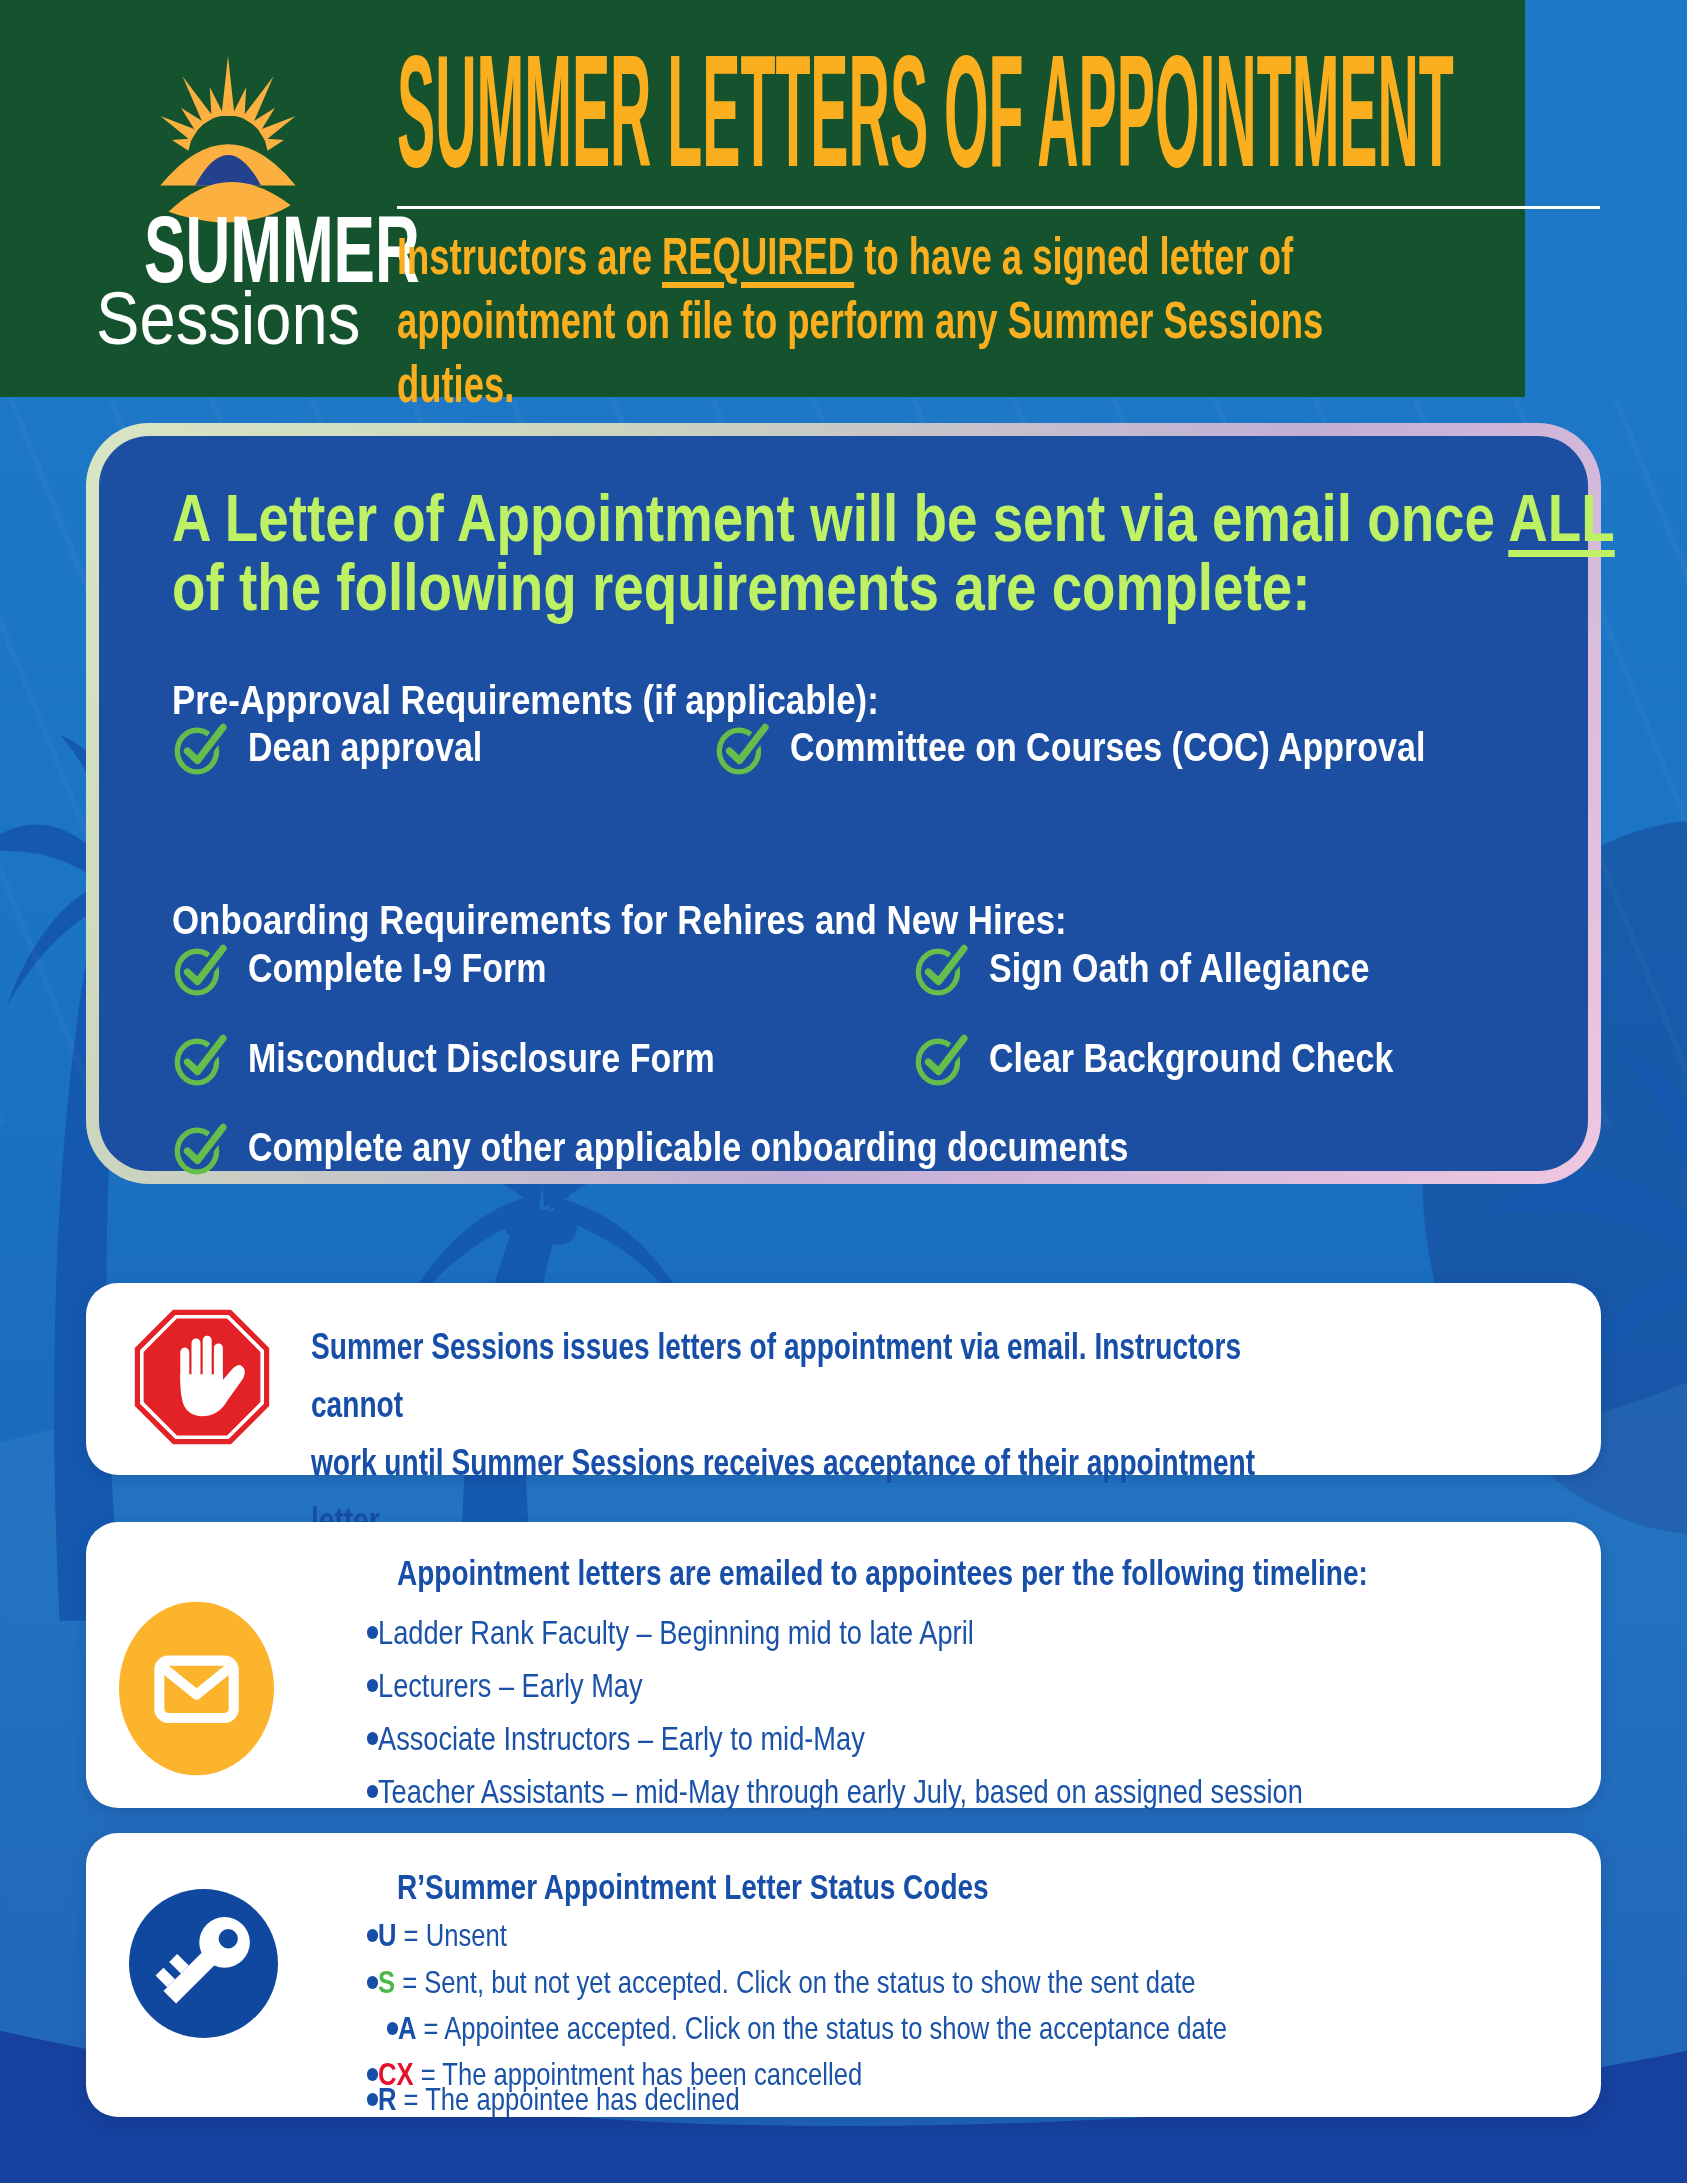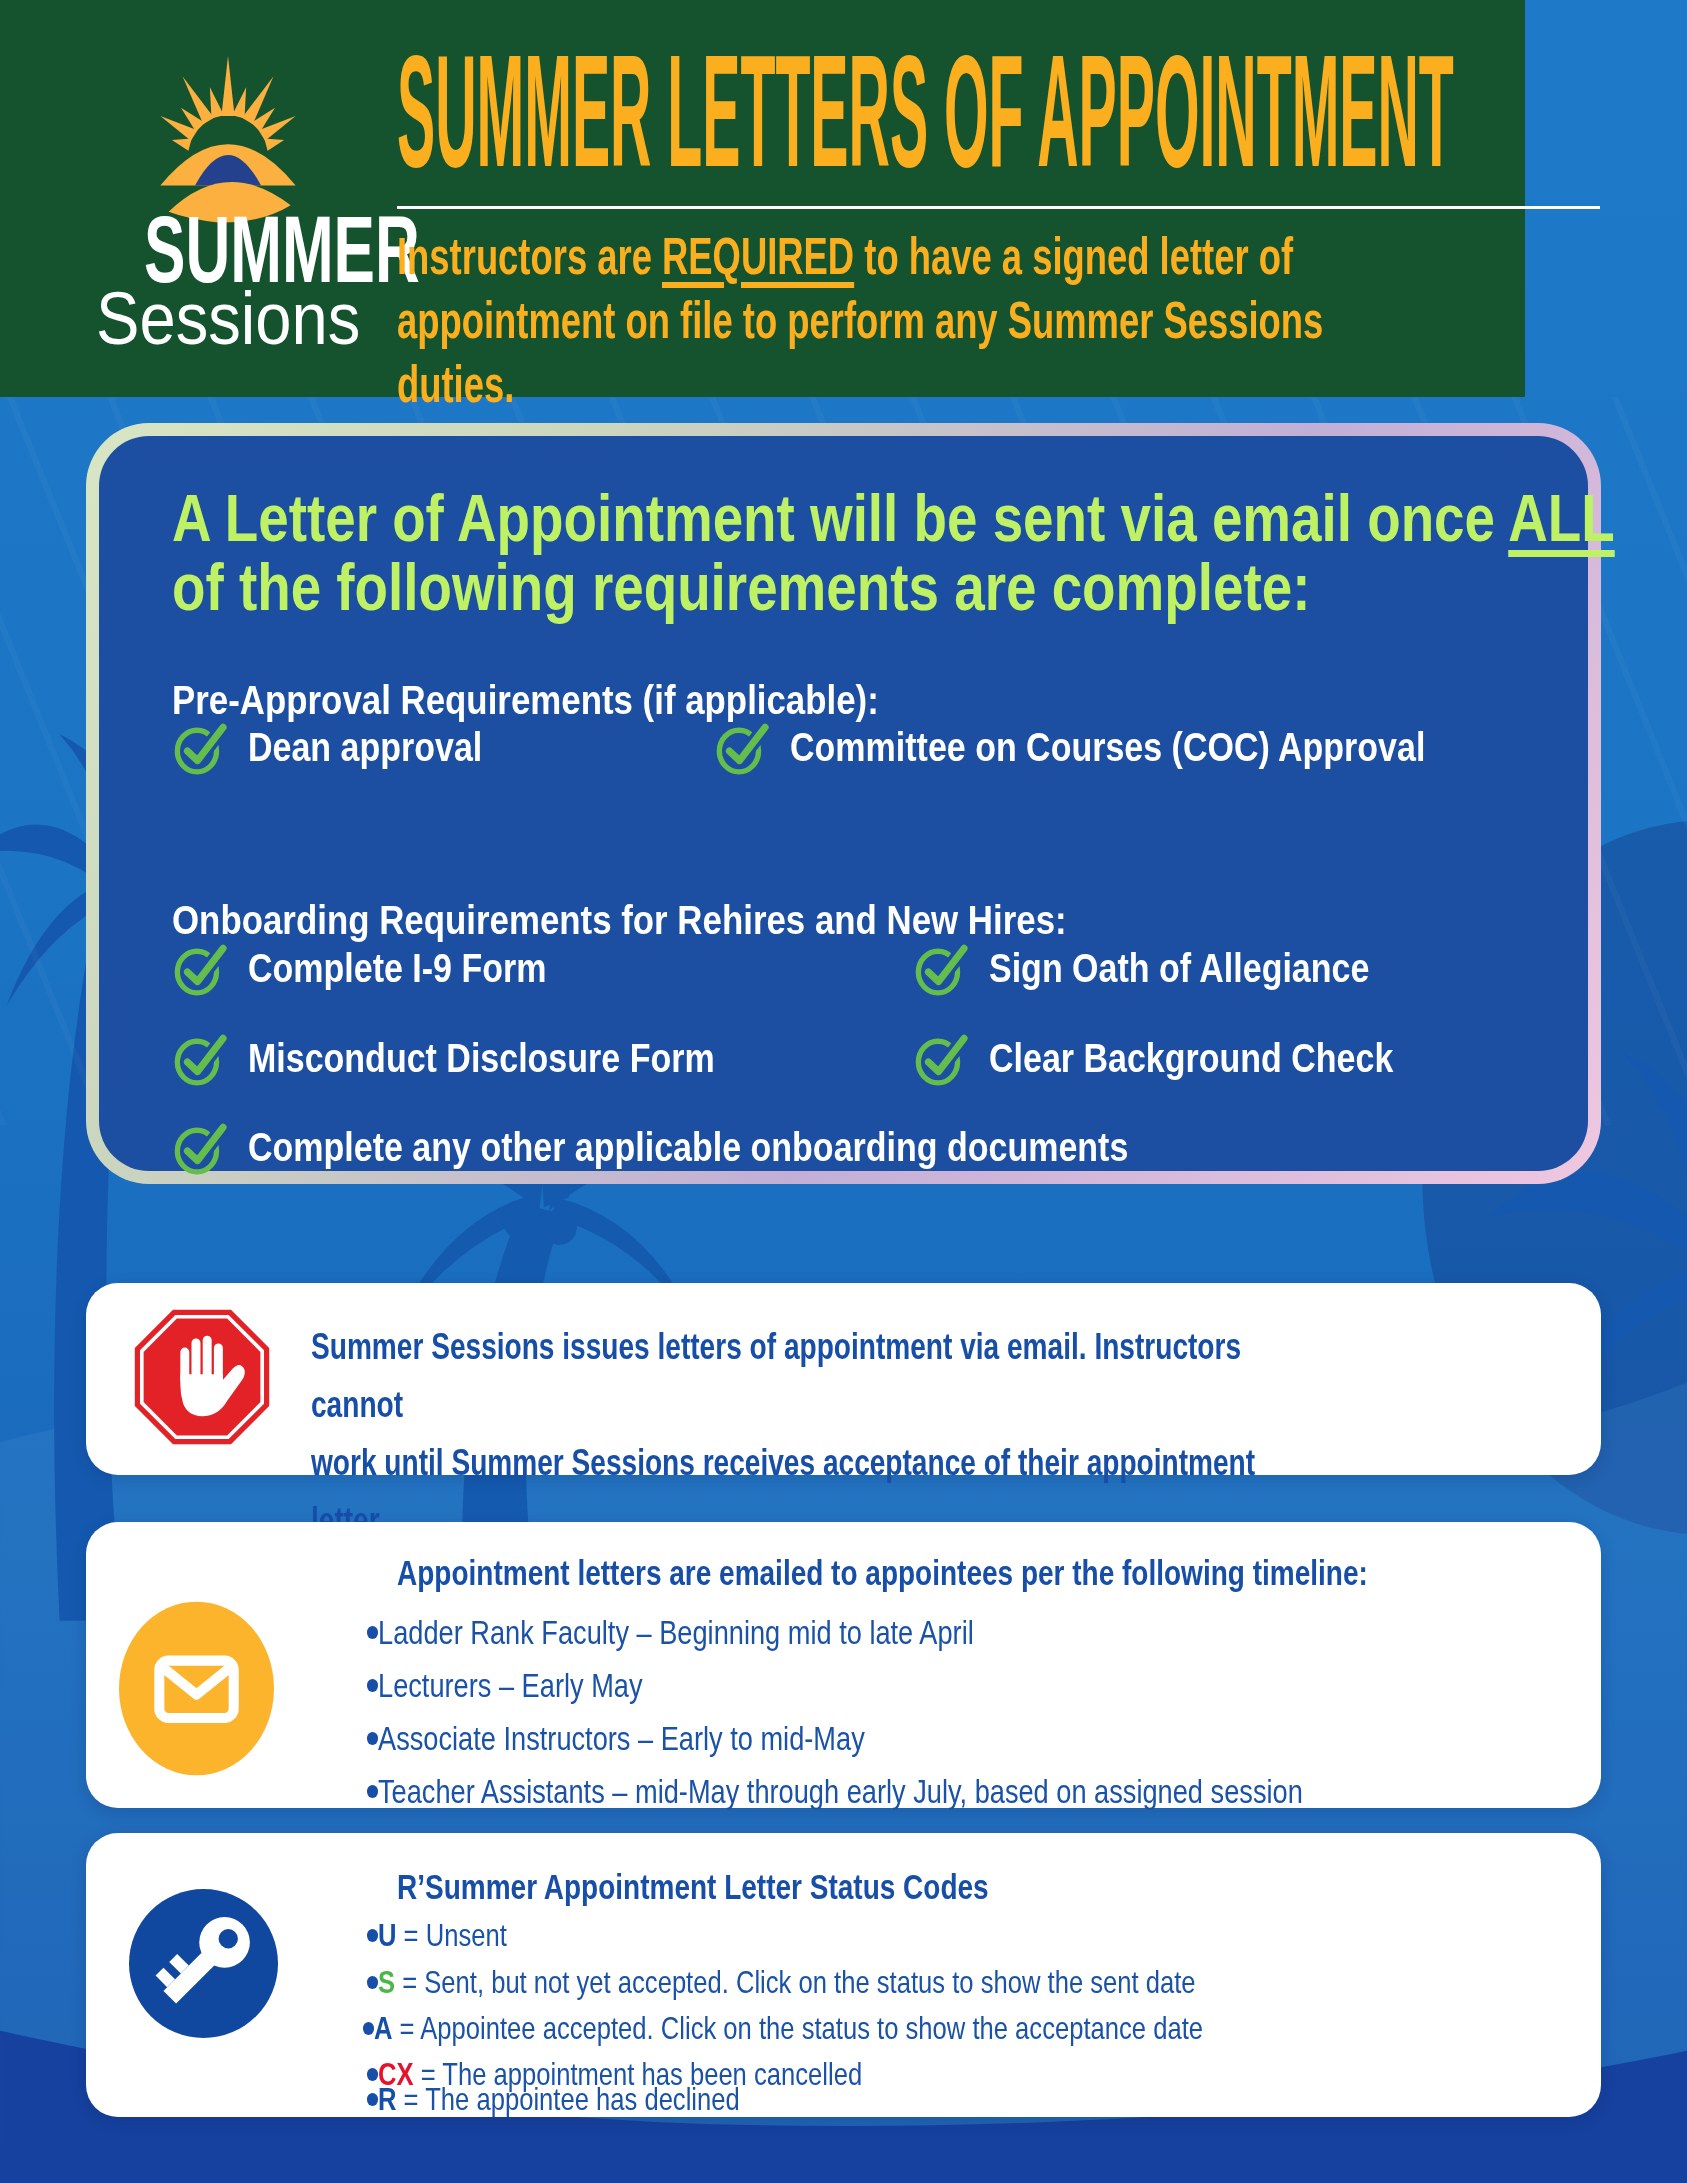--- a/index.html
+++ b/index.html
@@ -267,21 +267,21 @@
 </svg>
 <div class="abs card-heading" style="left:397px;top:1867px;"><span class="cond">R’Summer Appointment Letter Status Codes</span></div>
 <div class="abs bullet-row" style="left:367px;top:1917px;">
     <span class="bullet-dot"></span>
     <span class="code-text"><span class="cond"><span class="code-letter" style="color: rgb(22, 78, 168);">U</span> <span>= Unsent</span></span></span>
   </div>
 <div class="abs bullet-row" style="left:367px;top:1964px;">
     <span class="bullet-dot"></span>
     <span class="code-text"><span class="cond"><span class="code-letter" style="color: rgb(76, 182, 72);">S</span> <span>= Sent, but not yet accepted. Click on the status to show the sent date</span></span></span>
   </div>
-<div class="abs bullet-row" style="left:363px;top:2010px;">
+<div class="abs bullet-row" style="left:387px;top:2010px;">
     <span class="bullet-dot"></span>
     <span class="code-text"><span class="cond"><span class="code-letter" style="color: rgb(22, 78, 168);">A</span> <span>= Appointee accepted. Click on the status to show the acceptance date</span></span></span>
   </div>
 <div class="abs bullet-row" style="left:367px;top:2056px;">
     <span class="bullet-dot"></span>
     <span class="code-text"><span class="cond"><span class="code-letter" style="color: rgb(232, 17, 45);">CX</span> <span>= The appointment has been cancelled</span></span></span>
   </div>
 <div class="abs bullet-row" style="left:367px;top:2081px;">
     <span class="bullet-dot"></span>
     <span class="code-text"><span class="cond"><span class="code-letter" style="color: rgb(22, 78, 168);">R</span> <span>= The appointee has declined</span></span></span>

